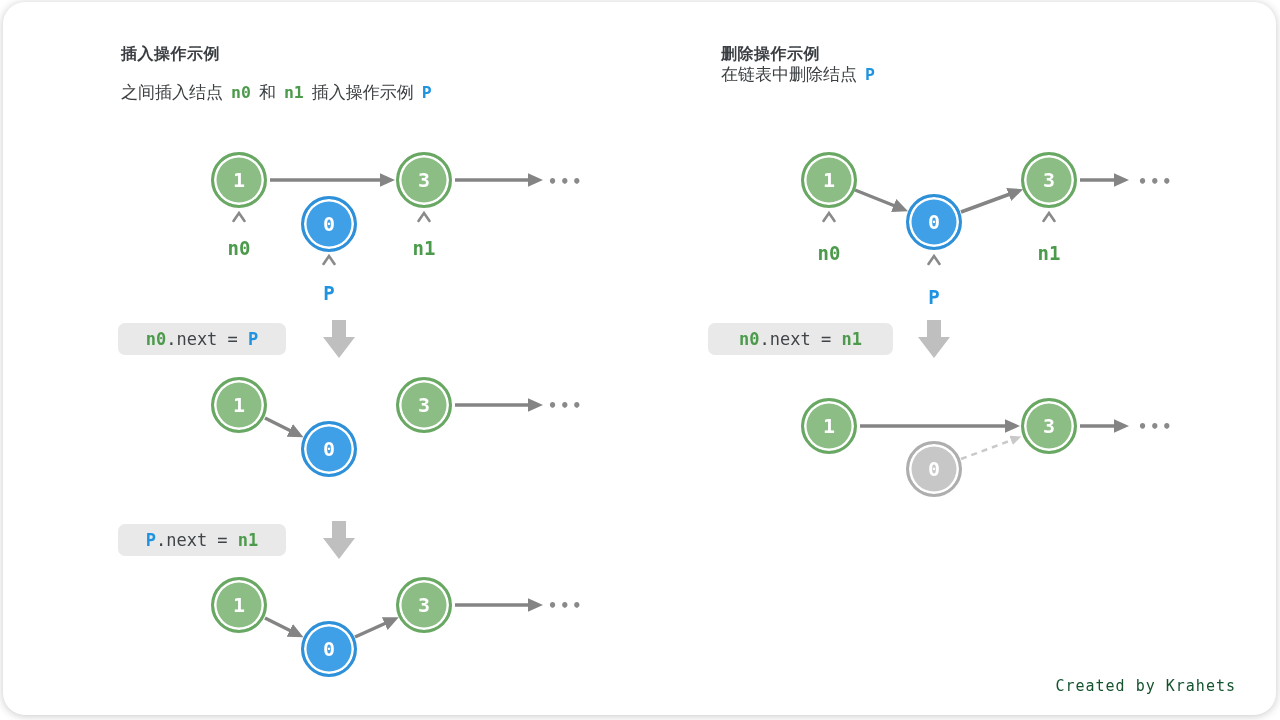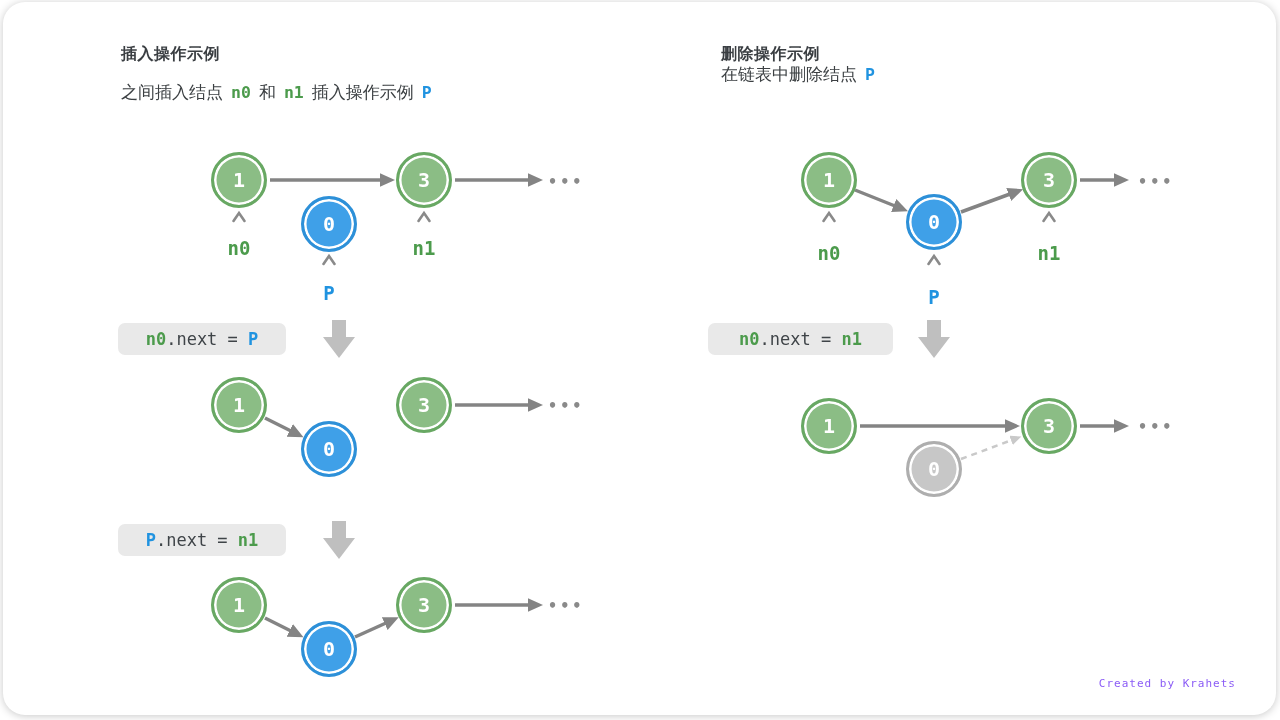--- a/index.html
+++ b/index.html
@@ -52,21 +52,21 @@
   .codebox .cg{color:#4c9b4c;font-weight:700}
   .codebox .cb{color:#2093e0;font-weight:700}
   .ellipsis{
     position:absolute;transform:translate(-50%,-50%);
     color:#8a8a8a;font-size:15px;font-weight:700;letter-spacing:2.5px;
     font-family:"DejaVu Sans",sans-serif;white-space:nowrap;
   }
   .footer{
     position:absolute;right:40px;top:675px;
     font-family:"DejaVu Sans Mono","Liberation Mono",monospace;
-    font-size:11px;color:#8b5cf6;letter-spacing:1px;
+    font-size:15px;color:#14532d;letter-spacing:1px;
   }
   svg.layer{position:absolute;left:0;top:0;pointer-events:none;}
 </style>
 </head>
 <body>
 
 <div class="card">
 
   <svg class="layer" width="1280" height="720" viewBox="0 0 1280 720">
     <defs>

